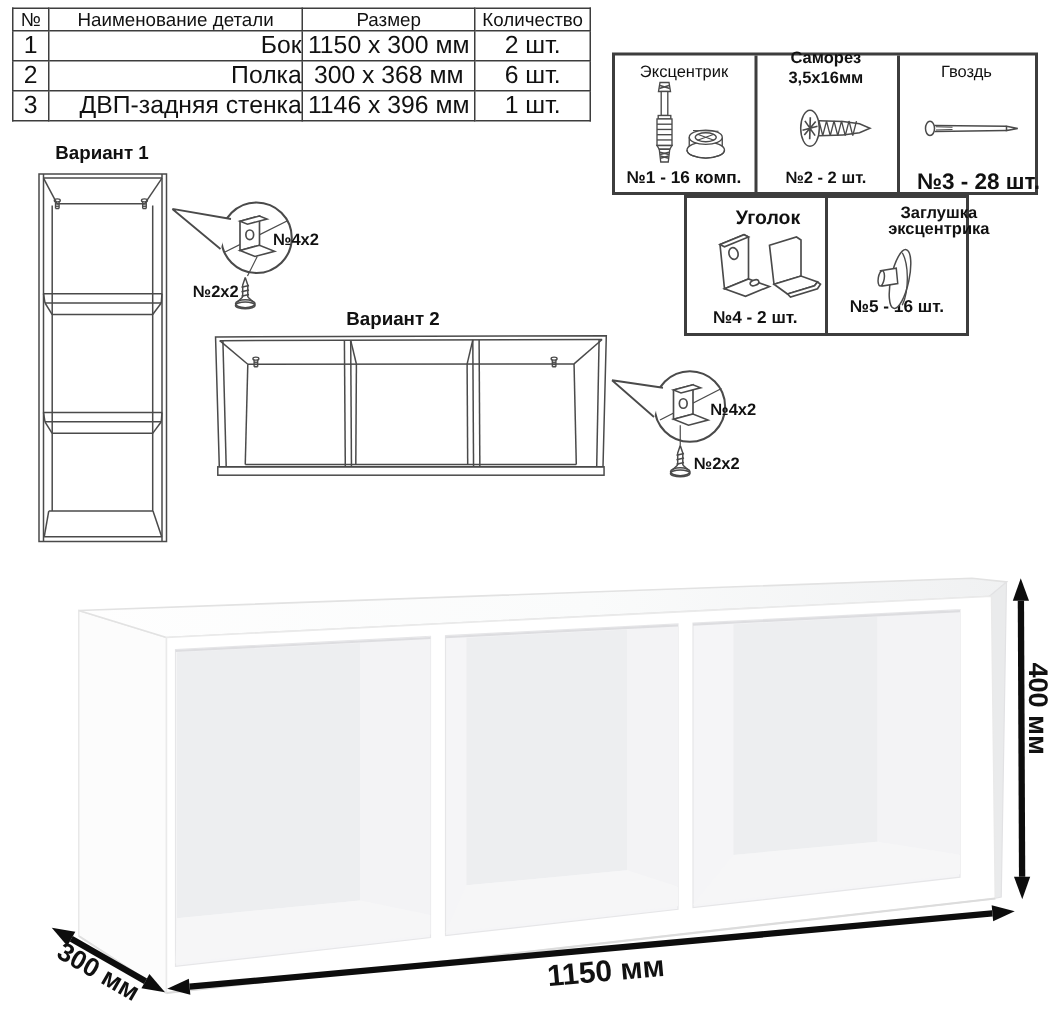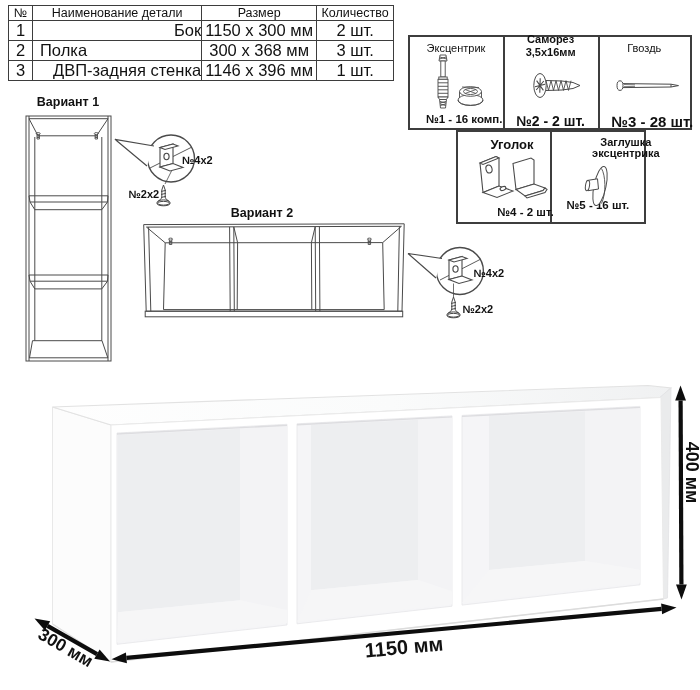--- a/index.html
+++ b/index.html
@@ -23,55 +23,55 @@
         <td style="width:76px">Количество</td>
       </tr>
   <tr class="row">
         <td>1</td>
         <td style="text-align:right;padding-left:7px">Бок</td>
         <td>1150 x 300 мм</td>
         <td>2 шт.</td>
       </tr>
   <tr class="row">
         <td>2</td>
-        <td style="text-align:left;padding-left:7px">Полка</td>
+        <td style="text-align:right;padding-left:7px">Полка</td>
         <td>300 x 368 мм</td>
-        <td>3 шт.</td>
+        <td>6 шт.</td>
       </tr>
   <tr class="row">
         <td>3</td>
         <td style="text-align:left;padding-left:20px">ДВП-задняя стенка</td>
         <td>1146 x 396 мм</td>
         <td>1 шт.</td>
       </tr>
 </tbody>
   </table>
 
 <div style="position:absolute;left:407.5px;top:34.5px;width:284px;height:95px;border:2px solid #3d3d3d;box-sizing:border-box;"></div>
 <div style="position:absolute;left:503.1px;top:36.5px;width:2px;height:91px;background:#3d3d3d;"></div>
 <div style="position:absolute;left:598.3px;top:36.5px;width:2px;height:91px;background:#3d3d3d;"></div>
 
 <div style="position:absolute;left:455.5px;top:129.5px;width:190px;height:94px;border:2px solid #3d3d3d;box-sizing:border-box;"></div>
 <div style="position:absolute;left:550.4px;top:131.5px;width:2px;height:90px;background:#3d3d3d;"></div>
 
 <div class="boxcell" style="left:409.5px;top:41.5px;width:93px;font-size:11px;font-weight:normal;">Эксцентрик</div>
 
-<div class="boxcell" style="left:409.5px;top:113px;width:93px;font-size:11.5px;font-weight:bold;text-align:right;">№1 - 16 комп.</div>
+<div class="boxcell" style="left:409.5px;top:113px;width:93px;font-size:11.5px;font-weight:bold;">№1 - 16 комп.</div>
 
 <div class="boxcell" style="left:504.1px;top:33px;width:93px;font-size:11px;font-weight:bold;line-height:12.5px;">Саморез<br>3,5х16мм</div>
 
-<div class="boxcell" style="left:504.1px;top:113px;width:93px;font-size:14px;font-weight:bold;">№2 - 2 шт.</div>
+<div class="boxcell" style="left:504.1px;top:113px;width:93px;font-size:11px;font-weight:bold;">№2 - 2 шт.</div>
 
 <div class="boxcell" style="left:599.3px;top:41.5px;width:90px;font-size:11px;font-weight:normal;">Гвоздь</div>
 
 <div class="boxcell" style="left:599.3px;top:113px;width:106px;font-size:15px;font-weight:bold;">№3 - 28 шт.</div>
 
 <div class="boxcell" style="left:457.5px;top:136.5px;width:109px;font-size:13px;font-weight:bold;">Уголок</div>
 
-<div class="boxcell" style="left:457.5px;top:205.5px;width:92px;font-size:11.5px;font-weight:bold;margin-left:22px;">№4 - 2 шт.</div>
+<div class="boxcell" style="left:457.5px;top:205.5px;width:92px;font-size:11.5px;font-weight:bold;">№4 - 2 шт.</div>
 
 <div class="boxcell" style="left:551.4px;top:136.5px;width:93px;font-size:11px;font-weight:bold;line-height:11.5px;margin-left:28px;">Заглушка<br>эксцентрика</div>
 
 <div class="boxcell" style="left:551.4px;top:199px;width:93px;font-size:11.5px;font-weight:bold;">№5 - 16 шт.</div>
 
 <svg width="700" height="690" viewBox="0 0 700 690" style="position:absolute;left:0;top:0;">
 
 <text x="68" y="106" text-anchor="middle" font-size="12.5" font-weight="bold" fill="#111">Вариант 1</text>
 
 <g fill="none" stroke="#4a4a4a" stroke-width="1">

